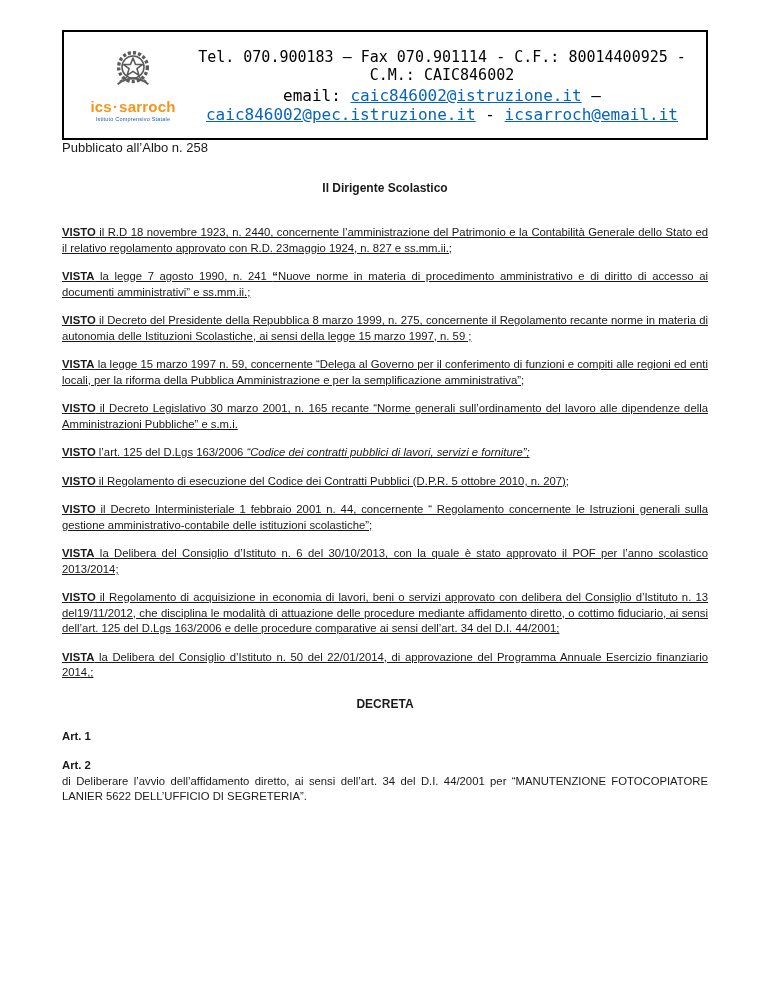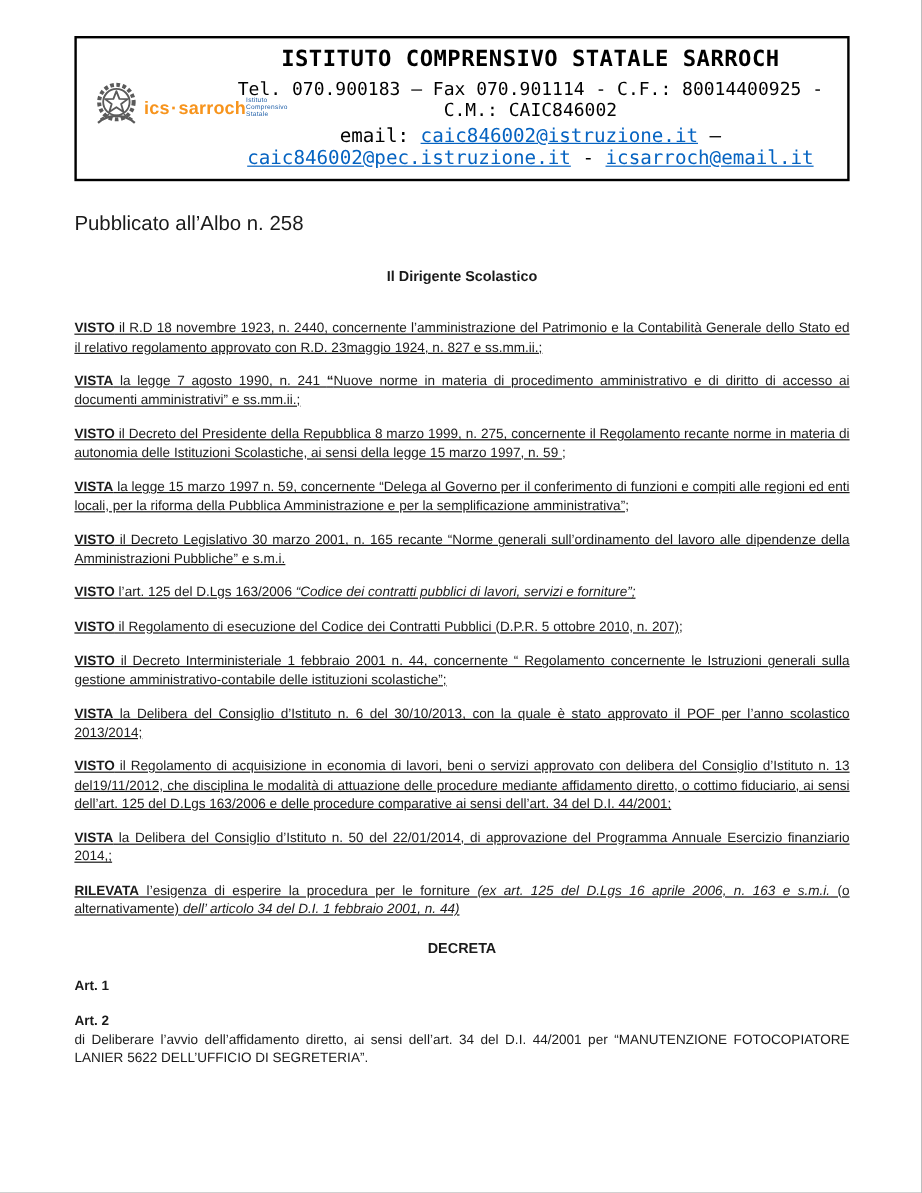--- a/index.html
+++ b/index.html
@@ -6,34 +6,34 @@
   .page{
     width:768px;height:994px;margin:0 auto;background:#ffffff;
     box-sizing:border-box;padding:30px 60px 20px 62px;
     font-family:"Liberation Sans",sans-serif;color:#1a1a1a;position:relative;overflow:hidden;
   }
   
   .header-box{
     border:2px solid #000;display:flex;align-items:center;
     padding:6px 14px 8px 10px;box-sizing:border-box;min-height:110px;
   }
-  .logo-col{width:118px;flex:0 0 118px;display:flex;flex-direction:row;align-items:center;}
+  .logo-col{width:118px;flex:0 0 118px;display:flex;flex-direction:column;align-items:center;}
   .brand{font-family:"Liberation Sans",sans-serif;font-weight:bold;font-size:15px;letter-spacing:.2px;margin-top:2px;}
   .brand .ics{color:#f7941d;}
   .brand .dot{color:#f7941d;margin:0 1px;}
   .brand .sar{color:#f7941d;}
   .brand-sub{font-size:5.5px;color:#1f5fa8;margin-top:1px;letter-spacing:.2px;}
   .head-text{flex:1;text-align:center;font-family:"DejaVu Sans Mono",monospace;color:#000;}
   .head-title{font-weight:bold;font-size:18.5px;letter-spacing:.4px;line-height:1.25;}
   .head-address{font-size:14.5px;margin-top:2px;}
   .head-contacts{font-size:15px;margin-top:4px;}
   .head-email{font-size:16px;margin-top:2px;}
   .head-email .link{color:#0563c1;text-decoration:underline;}
   
-  .meta-published{font-size:17px;margin-top:26px;}
+  .meta-published{font-size:13px;}
   .meta-row{display:flex;justify-content:space-between;font-size:11.3px;margin-top:17px;}
   .doc-heading{text-align:center;font-weight:bold;font-size:12px;margin-top:26px;margin-bottom:30px;}
   .para{font-size:11.3px;line-height:15.5px;text-align:justify;margin:0 0 13px 0;text-decoration:underline;}
   .para .b,.b{font-weight:bold;}
   .para .i,.i{font-style:italic;}
   .decreta{text-align:center;font-weight:bold;font-size:12px;margin:16px 0 18px 0;}
   .art{margin-bottom:14px;}
   .art-title{font-weight:bold;font-size:11.3px;line-height:15.5px;}
   .art-body{font-size:11.3px;line-height:15.5px;text-align:justify;}
   a.link{cursor:pointer;}
@@ -53,21 +53,20 @@
           <path d="M8 40 C14 35, 20 34, 24 34 C28 34, 34 35, 40 40" fill="none" stroke="#5a5a5a" stroke-width="2"></path>
           <path d="M10 37 l3 -2 M15 35 l2.5 -2.5 M33 35 l-2.5 -2.5 M38 37 l-3 -2" stroke="#5a5a5a" stroke-width="1.4" fill="none"></path>
         </svg>
       </span>
       <div class="brand">
         <span class="ics">ics</span><span class="dot">·</span><span class="sar">sarroch</span>
       </div>
       <div class="brand-sub">Istituto Comprensivo Statale</div>
     </div>
     <div class="head-text">
-      <div class="head-title">ISTITUTO COMPRENSIVO STATALE SARROCH</div>
       <div class="head-contacts">Tel. 070.900183  –  Fax 070.901114  - C.F.: 80014400925   - C.M.: CAIC846002</div>
       <div class="head-email"><span>email: </span><a class="link" href="#">caic846002@istruzione.it</a><span> – </span><a class="link" href="#">caic846002@pec.istruzione.it</a><span> - </span><a class="link" href="#">icsarroch@email.it</a></div>
     </div>
   </div>
 
   <div class="meta-published">Pubblicato all’Albo n. 258</div>
 
   <div class="doc-heading">Il Dirigente Scolastico</div>
 
   <div>
@@ -75,21 +74,20 @@
     <p class="para"><span class="b">VISTA</span><span> la legge 7 agosto 1990, n. 241 </span><span class="b">“</span><span>Nuove norme in materia di procedimento amministrativo e di diritto di accesso ai documenti amministrativi” e ss.mm.ii.;</span></p>
     <p class="para"><span class="b">VISTO</span><span> il Decreto del Presidente della Repubblica 8 marzo 1999, n. 275, concernente il Regolamento recante norme in materia di autonomia delle Istituzioni Scolastiche, ai sensi della legge 15 marzo 1997, n. 59 ;</span></p>
     <p class="para"><span class="b">VISTA</span><span> la legge 15 marzo 1997 n. 59, concernente “Delega al Governo per il conferimento di funzioni e compiti alle regioni ed enti locali, per la riforma della Pubblica Amministrazione e per la semplificazione amministrativa”;</span></p>
     <p class="para"><span class="b">VISTO</span><span> il Decreto Legislativo 30 marzo 2001, n. 165 recante “Norme generali sull’ordinamento del lavoro alle dipendenze della Amministrazioni Pubbliche” e s.m.i.</span></p>
     <p class="para"><span class="b">VISTO</span><span> l’art. 125 del D.Lgs 163/2006 </span><span class="i">“Codice dei contratti pubblici di lavori, servizi e forniture”;</span></p>
     <p class="para"><span class="b">VISTO</span><span> il Regolamento di esecuzione del Codice dei Contratti Pubblici (D.P.R. 5 ottobre 2010, n. 207);</span></p>
     <p class="para"><span class="b">VISTO</span><span> il Decreto Interministeriale 1 febbraio 2001 n. 44, concernente “ Regolamento concernente le Istruzioni generali sulla gestione amministrativo-contabile delle istituzioni scolastiche”;</span></p>
     <p class="para"><span class="b">VISTA</span><span> la Delibera del Consiglio d’Istituto n. 6 del 30/10/2013, con la quale è stato approvato il POF per l’anno scolastico 2013/2014;</span></p>
     <p class="para"><span class="b">VISTO</span><span> il Regolamento di acquisizione in economia di lavori, beni o servizi approvato con delibera del Consiglio d’Istituto n. 13 del19/11/2012, che disciplina le modalità di attuazione delle procedure mediante affidamento diretto, o cottimo fiduciario, ai sensi dell’art. 125 del D.Lgs 163/2006 e delle procedure comparative ai sensi dell’art. 34 del D.I. 44/2001;</span></p>
     <p class="para"><span class="b">VISTA</span><span> la Delibera del Consiglio d’Istituto n. 50 del 22/01/2014, di approvazione del Programma Annuale Esercizio finanziario 2014,;</span></p>
-    <p class="para"><span class="b">RILEVATA</span><span> l’esigenza di esperire la procedura per le forniture </span><span class="i">(ex art. 125 del D.Lgs 16 aprile 2006, n. 163 e s.m.i.</span><span> (o alternativamente) </span><span class="i">dell’ articolo 34 del D.I. 1 febbraio 2001, n. 44)</span></p>
   </div>
 
   <div class="decreta">DECRETA</div>
 
   <div class="art">
     <div class="art-title">Art. 1</div>
   </div>
   <div class="art">
     <div class="art-title">Art. 2</div>
     <div class="art-body"><span>di Deliberare l’avvio dell’affidamento diretto, ai sensi dell’art. 34 del D.I. 44/2001 per “MANUTENZIONE FOTOCOPIATORE LANIER 5622 DELL’UFFICIO DI SEGRETERIA”.</span></div>

